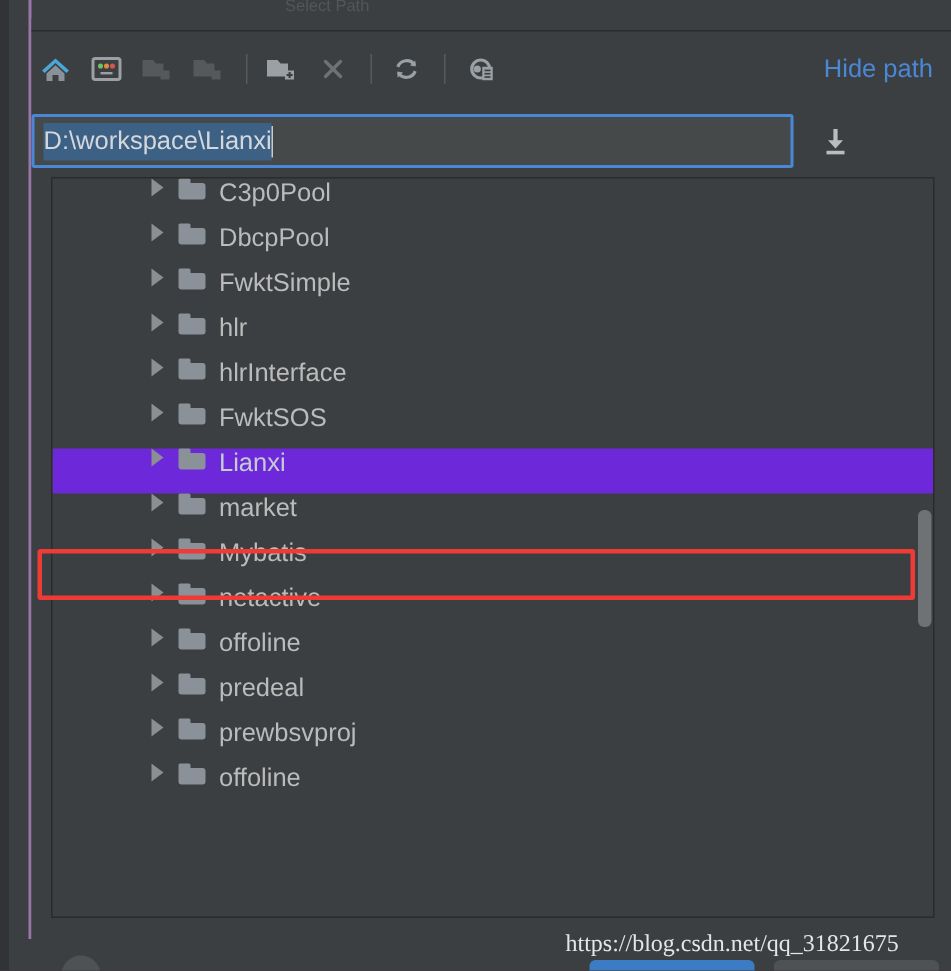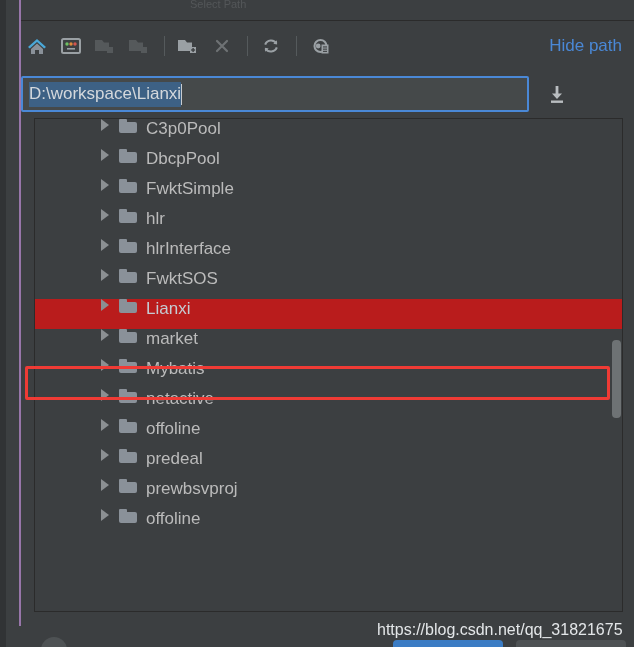--- a/index.html
+++ b/index.html
@@ -128,21 +128,21 @@
   }
   .row {
     height: 30px;
     display: flex; 
     padding-left: 66px;
     color: #bbbbbb;
     font-size: 17px;
     white-space: nowrap;
   }
   .row.selected {
-    background: #b91c1c;
+    background: #6d28d9;
     color: #c5cbd2;
   }
   .arrow {
     width: 0; height: 0;
     border-left: 8px solid #8b8f92;
     border-top: 6px solid transparent;
     border-bottom: 6px solid transparent;
     margin-right: 10px;
     flex: 0 0 auto;
   }
@@ -197,20 +197,21 @@
     font-size: 14px;
     white-space: nowrap;
   }
 
   
   .watermark {
     position: absolute; left: 377px; top: 621px;
     color: #e3e6e8;
     font-size: 16px;
     white-space: nowrap;
+    font-family: Liberation Serif, serif;
   }
 
   
   .help-btn {
     position: absolute; left: 41px; top: 637px;
     width: 26px; height: 26px;
     background: #4e5254;
     border-radius: 50%;
   }
   .ok-btn {

